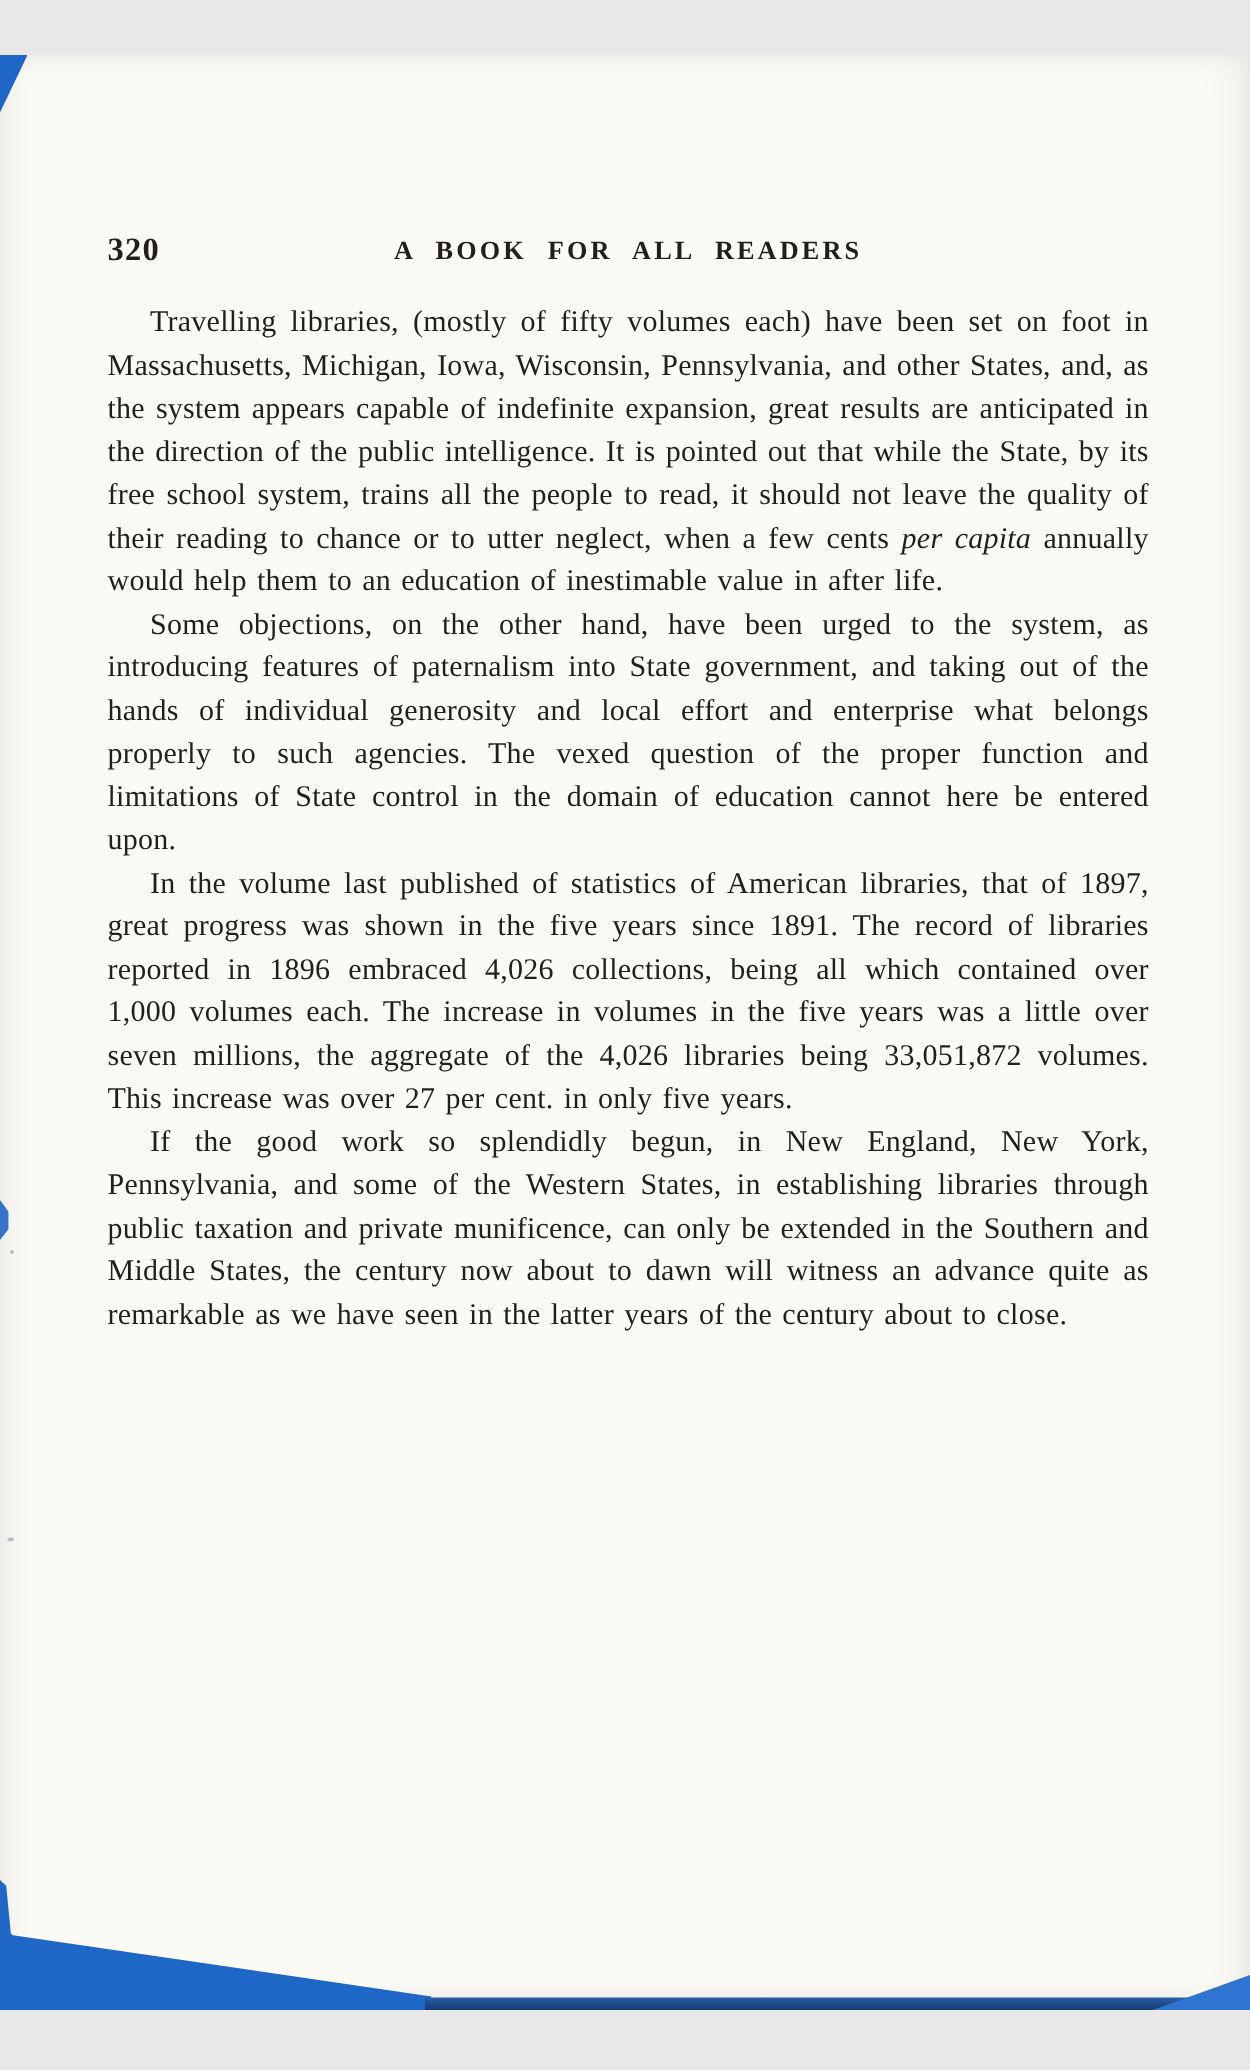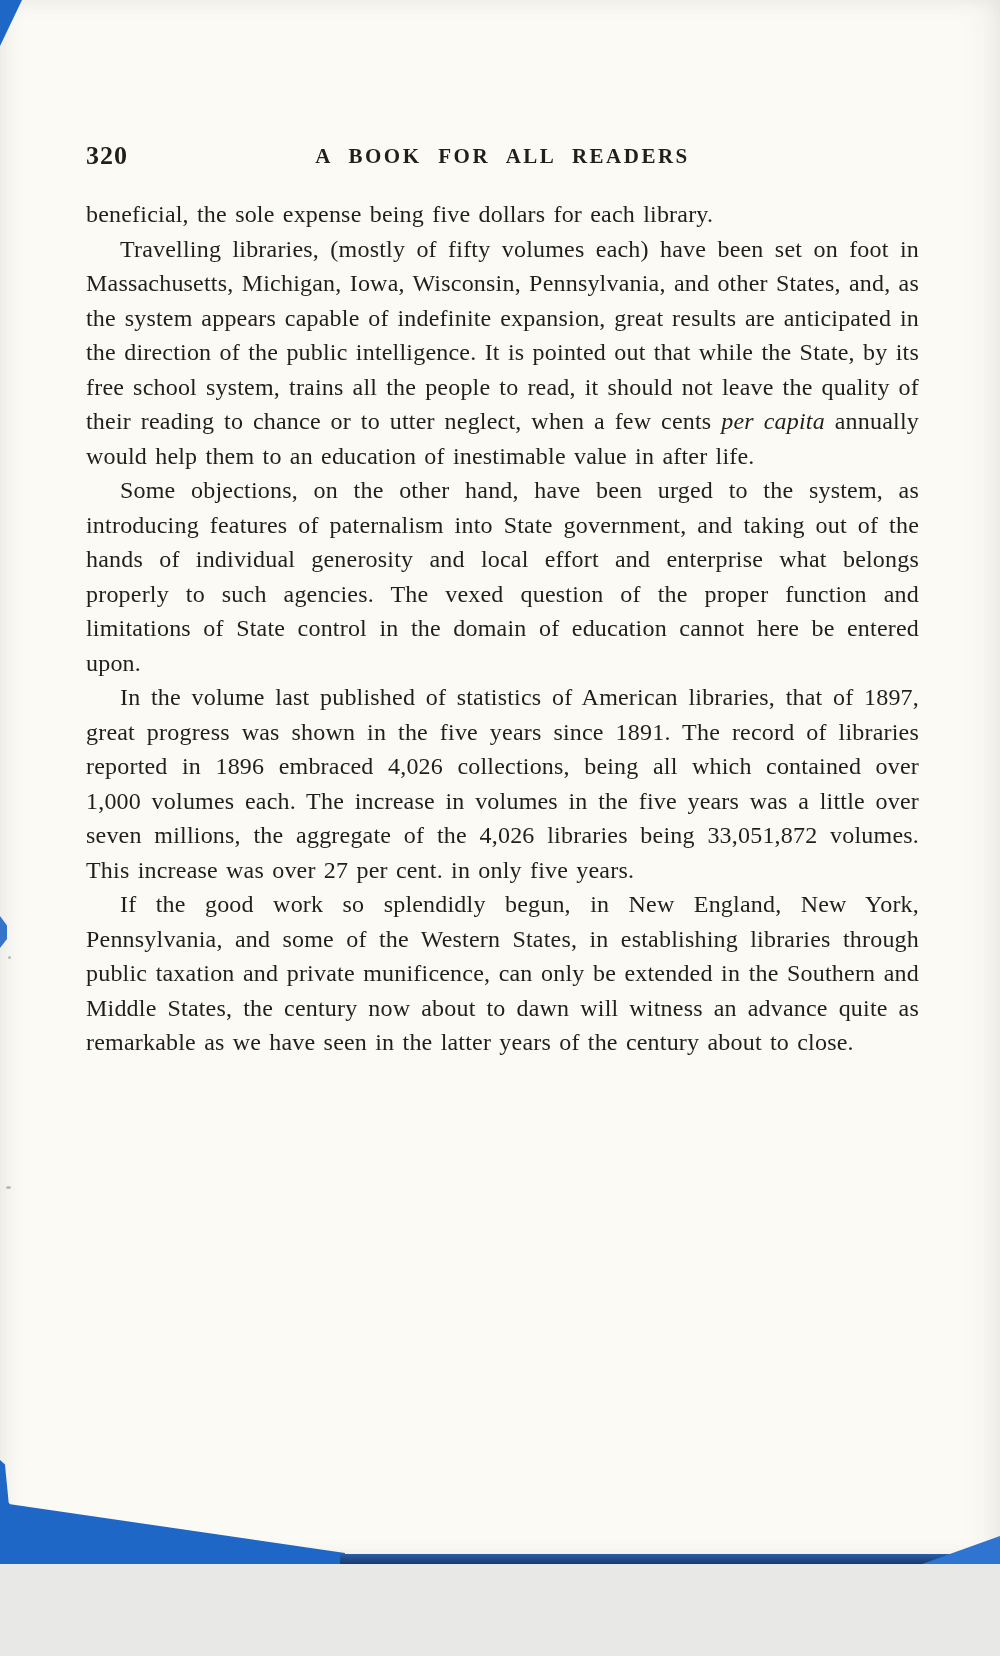--- a/index.html
+++ b/index.html
@@ -19,20 +19,21 @@
     position: relative;
     width: 1000px;
     height: 1564px;
     background: var(--paper);
     box-shadow: inset -14px 0 28px rgba(60,55,45,0.05),
                 inset 10px 0 22px rgba(60,55,45,0.04),
                 inset 0 -8px 20px rgba(60,55,45,0.06);
     font-family: "Liberation Serif", "DejaVu Serif", serif;
     color: var(--ink);
     padding: 141px 81px 0 86px;
+    margin-top: 44px;
   }
   .header {
     position: relative;
     height: 30px;
   }
   .pagenum {
     position: absolute;
     left: 0;
     top: 0;
     font-size: 26px;
@@ -105,21 +106,20 @@
 
 <div class="sheet">
 
   <div class="header">
     <span class="pagenum">320</span>
     <span class="runtitle">A BOOK FOR ALL READERS</span>
   </div>
 
   <div class="bodytext">
 
-    <p class="para noindent"><span>beneficial, the sole expense being five dollars for each library.</span></p>
 
     <p class="para"><span>Travelling libraries, (mostly of fifty volumes each) have been set on foot in Massachusetts, Michigan, Iowa, Wisconsin, Pennsylvania, and other States, and, as the system appears capable of indefinite expansion, great results are anticipated in the direction of the public intelligence. It is pointed out that while the State, by its free school system, trains all the people to read, it should not leave the quality of their reading to chance or to utter neglect, when a few cents </span><i>per capita</i><span> annually would help them to an education of inestimable value in after life.</span></p>
 
     <p class="para"><span>Some objections, on the other hand, have been urged to the system, as introducing features of paternalism into State government, and taking out of the hands of individual generosity and local effort and enterprise what belongs properly to such agencies. The vexed question of the proper function and limitations of State control in the domain of education cannot here be entered upon.</span></p>
 
     <p class="para"><span>In the volume last published of statistics of American libraries, that of 1897, great progress was shown in the five years since 1891. The record of libraries reported in 1896 embraced 4,026 collections, being all which contained over 1,000 volumes each. The increase in volumes in the five years was a little over seven millions, the aggregate of the 4,026 libraries being 33,051,872 volumes. This increase was over 27 per cent. in only five years.</span></p>
 
     <p class="para"><span>If the good work so splendidly begun, in New England, New York, Pennsylvania, and some of the Western States, in establishing libraries through public taxation and private munificence, can only be extended in the Southern and Middle States, the century now about to dawn will witness an advance quite as remarkable as we have seen in the latter years of the century about to close.</span></p>
 
   </div>

